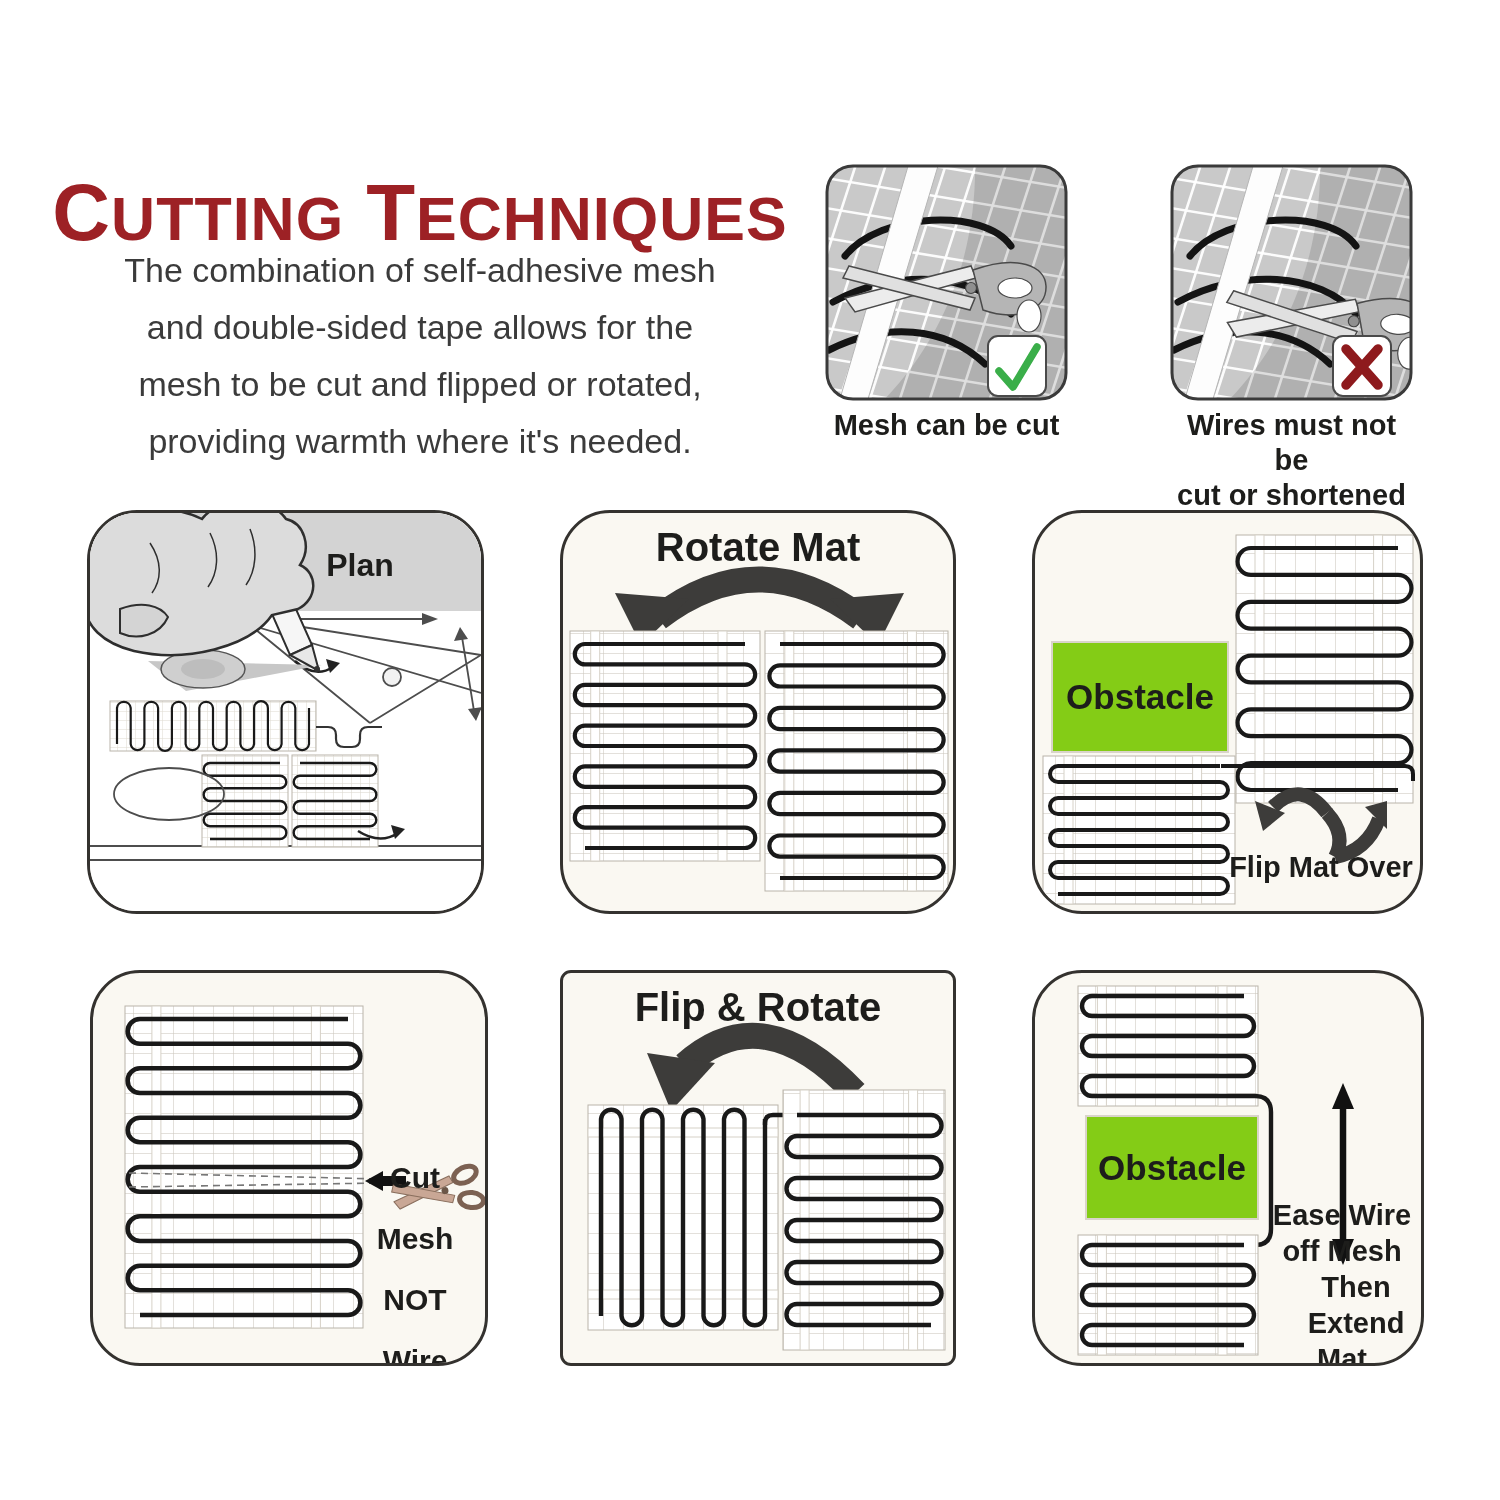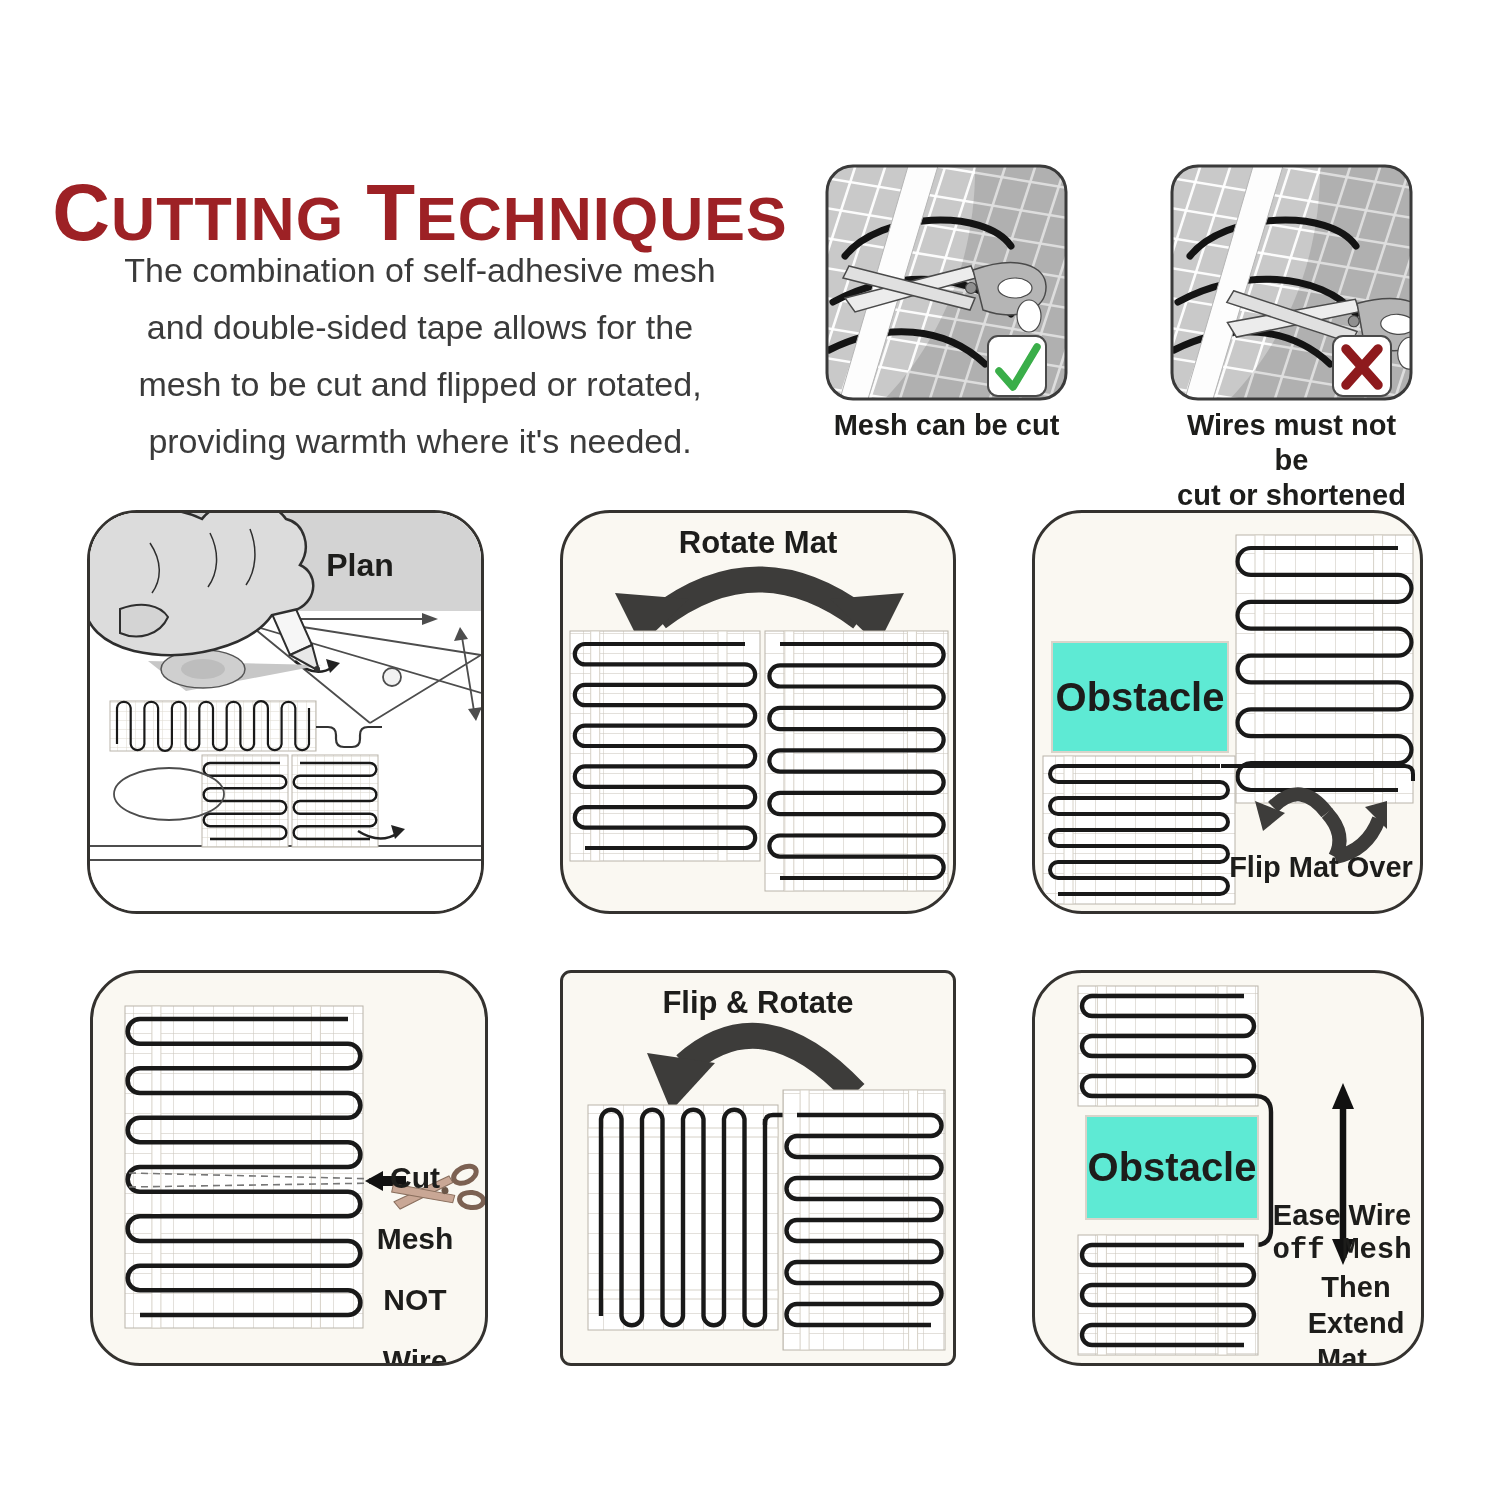--- a/index.html
+++ b/index.html
@@ -15,24 +15,24 @@
   .subtitle{left:40px;top:242px;width:760px;text-align:center;color:#3b3b3b;
             font-size:34px;line-height:57px;}
   
   .example{width:243px;text-align:center;}
   .example svg{display:block;}
   .example .cap{margin-top:7px;font-size:29px;font-weight:700;line-height:35px;color:#1d1d1b;}
   
   .panel{background:var(--panel_bg,#faf8f2);border:3px solid #34322f;border-radius:50px;overflow:hidden;}
   .panel svg{position:absolute;left:0;top:0;}
   .ptitle{position:absolute;left:0;top:12px;width:100%;text-align:center;
-          font-size:31px;font-weight:700;color:#1d1d1b;}
+          font-size:40px;font-weight:700;color:#1d1d1b;}
   .plabel{position:absolute;font-weight:700;color:#1d1d1b;display:flex;
           align-items:center;justify-content:center;text-align:center;}
-  .obstacle{background:#5eead4;border:2px solid #d9d4ca;font-size:40px;}
+  .obstacle{background:#84cc16;border:2px solid #d9d4ca;font-size:35px;}
   .lines div{line-height:33px;}
 </style>
 </head>
 <body>
 
 <div class="canvas">
 
   <h1 class="abs title"><span class="lead">C</span><span class="rest">UTTING</span><span class="gap"></span><span class="lead">T</span><span class="rest">ECHNIQUES</span></h1>
 
   <div class="abs subtitle">
@@ -358,19 +358,19 @@
           <rect x="183" y="262" width="9" height="120" fill="#fff" stroke="#d6d1c7" stroke-width="1"></rect>
           <path d="M 209 272 L 57 272 A 10 10 0 0 0 57 292 L 209 292 A 10 10 0 0 1 209 312 L 57 312 A 10 10 0 0 0 57 332 L 209 332 A 10 10 0 0 1 209 352 L 57 352 A 10 10 0 0 0 57 372 L 209 372" fill="none" stroke="var(--wire_black,#191919)" stroke-width="4.4" stroke-linejoin="round"></path>
         </g>
         <line x1="308" y1="130" x2="308" y2="272" stroke="#111" stroke-width="6.5"></line>
         <polygon points="308,110 297,136 319,136" fill="#111"></polygon>
         <polygon points="308,292 297,266 319,266" fill="#111"></polygon>
       </svg>
     <div class="plabel obstacle" style="left:50px;top:142px;width:170px;height:101px;">Obstacle</div>
     <div class="plabel lines" style="left:214px;top:244px;width:186px;height:140px;font-size:29px;flex-direction:column;">
       <div style="line-height:36px;">Ease Wire</div>
-      <div style="line-height:36px;font-family:Liberation Mono, monospace;">off Mesh</div>
+      <div style="line-height:36px;">off Mesh</div>
       <div style="line-height:36px;padding-left:28px;">Then Extend</div>
       <div style="line-height:36px;">Mat</div>
     </div>
   </div>
 
 </div>
 
 </body></html>

